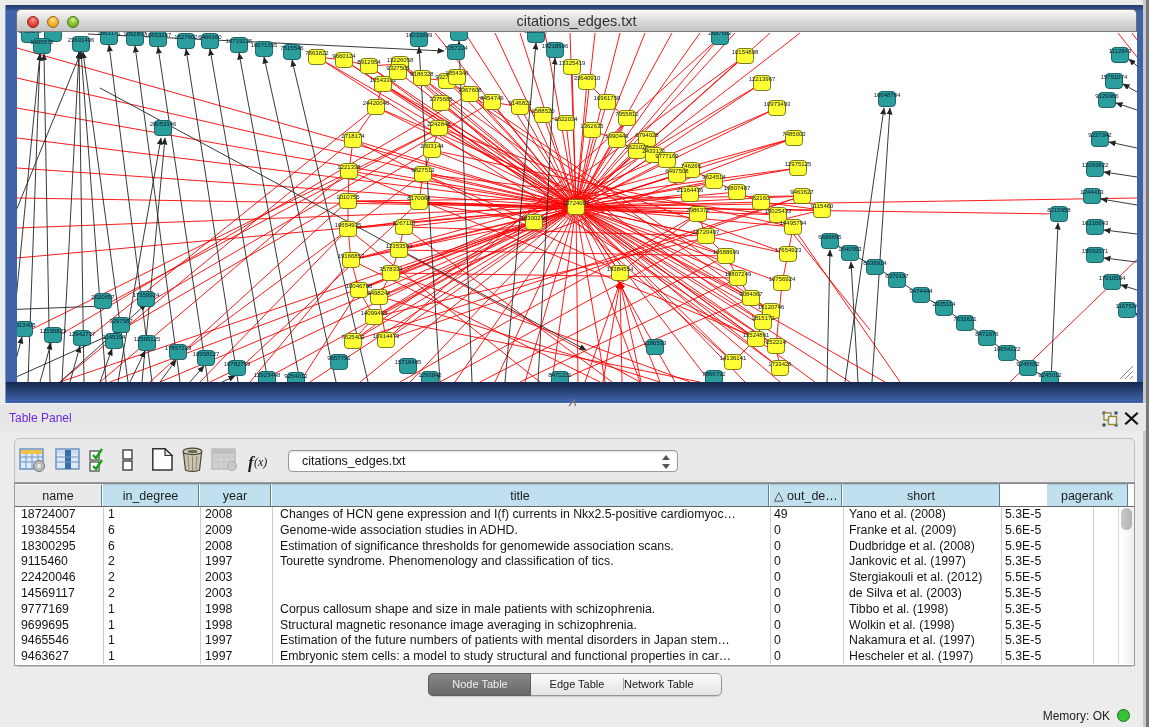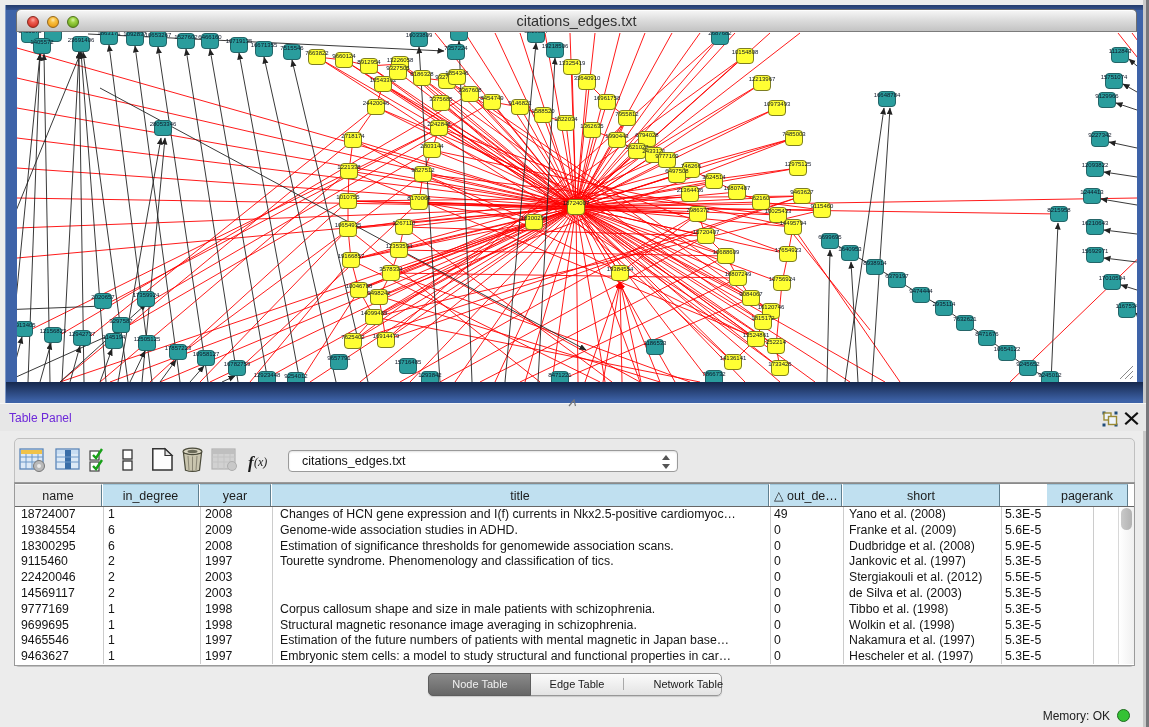--- a/index.html
+++ b/index.html
@@ -829,21 +829,21 @@
       <div class="c" style="left:190px;width:66px">1998</div>
       <div class="c" style="left:265px;width:489px">Structural magnetic resonance image averaging in schizophrenia.</div>
       <div class="c" style="left:759px;width:68px">0</div>
       <div class="c" style="left:834px;width:165px">Wolkin et al. (1998)</div>
       <div class="c" style="left:990px;width:87px">5.3E-5</div>
     </div>
 <div class="row" style="top:126.4px">
       <div class="c" style="left:6px;width:80px">9465546</div>
       <div class="c" style="left:93px;width:90px">1</div>
       <div class="c" style="left:190px;width:66px">1997</div>
-      <div class="c" style="left:265px;width:489px">Estimation of the future numbers of patients with mental magnetic in Japan base…</div>
+      <div class="c" style="left:265px;width:489px">Estimation of the future numbers of patients with mental disorders in Japan stem…</div>
       <div class="c" style="left:759px;width:68px">0</div>
       <div class="c" style="left:834px;width:165px">Nakamura et al. (1997)</div>
       <div class="c" style="left:990px;width:87px">5.3E-5</div>
     </div>
 <div class="row" style="top:142.2px">
       <div class="c" style="left:6px;width:80px">9463627</div>
       <div class="c" style="left:93px;width:90px">1</div>
       <div class="c" style="left:190px;width:66px">1997</div>
       <div class="c" style="left:265px;width:489px">Embryonic stem cells: a model to study structural and functional properties in car…</div>
       <div class="c" style="left:759px;width:68px">0</div>
@@ -858,16 +858,16 @@
 <div class="gl" style="left:843px"></div>
 <div class="gl" style="left:1001px"></div>
 <div class="gl" style="left:1093px"></div>
 <div id="sbar"></div>
 <div id="sthumb"></div>
 <div id="tblborder"></div>
 <div id="tabs">
   <div id="tabsel"></div>
   <div class="tabt" style="left:0;width:102px;text-align:center;color:#f0f0f0">Node Table</div>
   <div class="tabt" style="left:102px;width:92px;text-align:center;color:#1a1a1a">Edge Table</div>
-  <div class="tabt" style="left:194px;width:100px;text-align:right;color:#1a1a1a;border-left:1px solid #a9a9a9">Network Table</div>
+  <div class="tabt" style="left:194px;width:100px;text-align:left;color:#1a1a1a;border-left:1px solid #a9a9a9">Network Table</div>
 </div>
 <div id="mem">Memory: OK</div>
 <div id="memdot"></div>
 
 </body></html>

